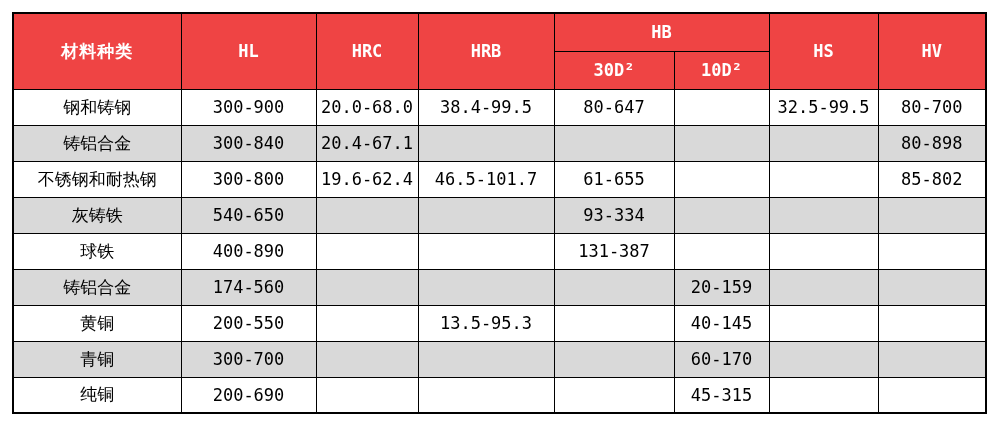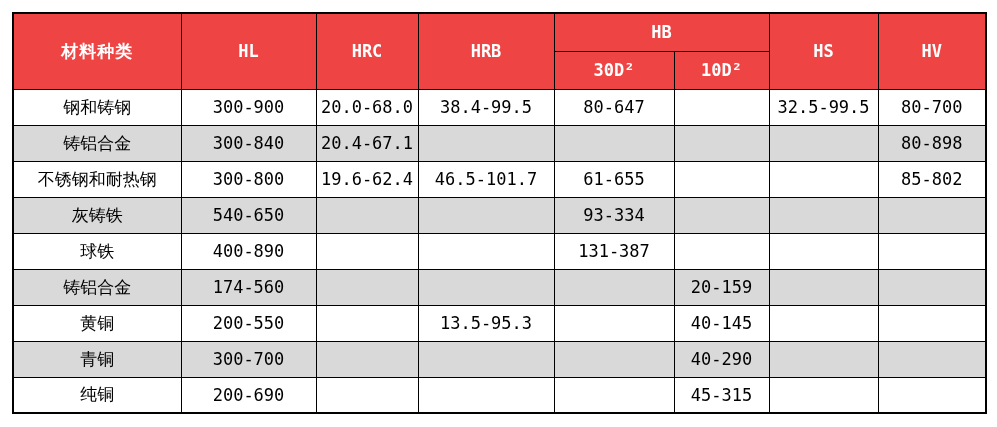--- a/index.html
+++ b/index.html
@@ -158,21 +158,21 @@
         <td class="num">40-145</td>
         <td class="num"></td>
         <td class="num"></td>
       </tr>
       <tr>
         <td class="material">青铜</td>
         <td class="num">300-700</td>
         <td class="num"></td>
         <td class="num"></td>
         <td class="num"></td>
-        <td class="num">40-290</td>
+        <td class="num">60-170</td>
         <td class="num"></td>
         <td class="num"></td>
       </tr>
       <tr>
         <td class="material">纯铜</td>
         <td class="num">200-690</td>
         <td class="num"></td>
         <td class="num"></td>
         <td class="num"></td>
         <td class="num">45-315</td>

